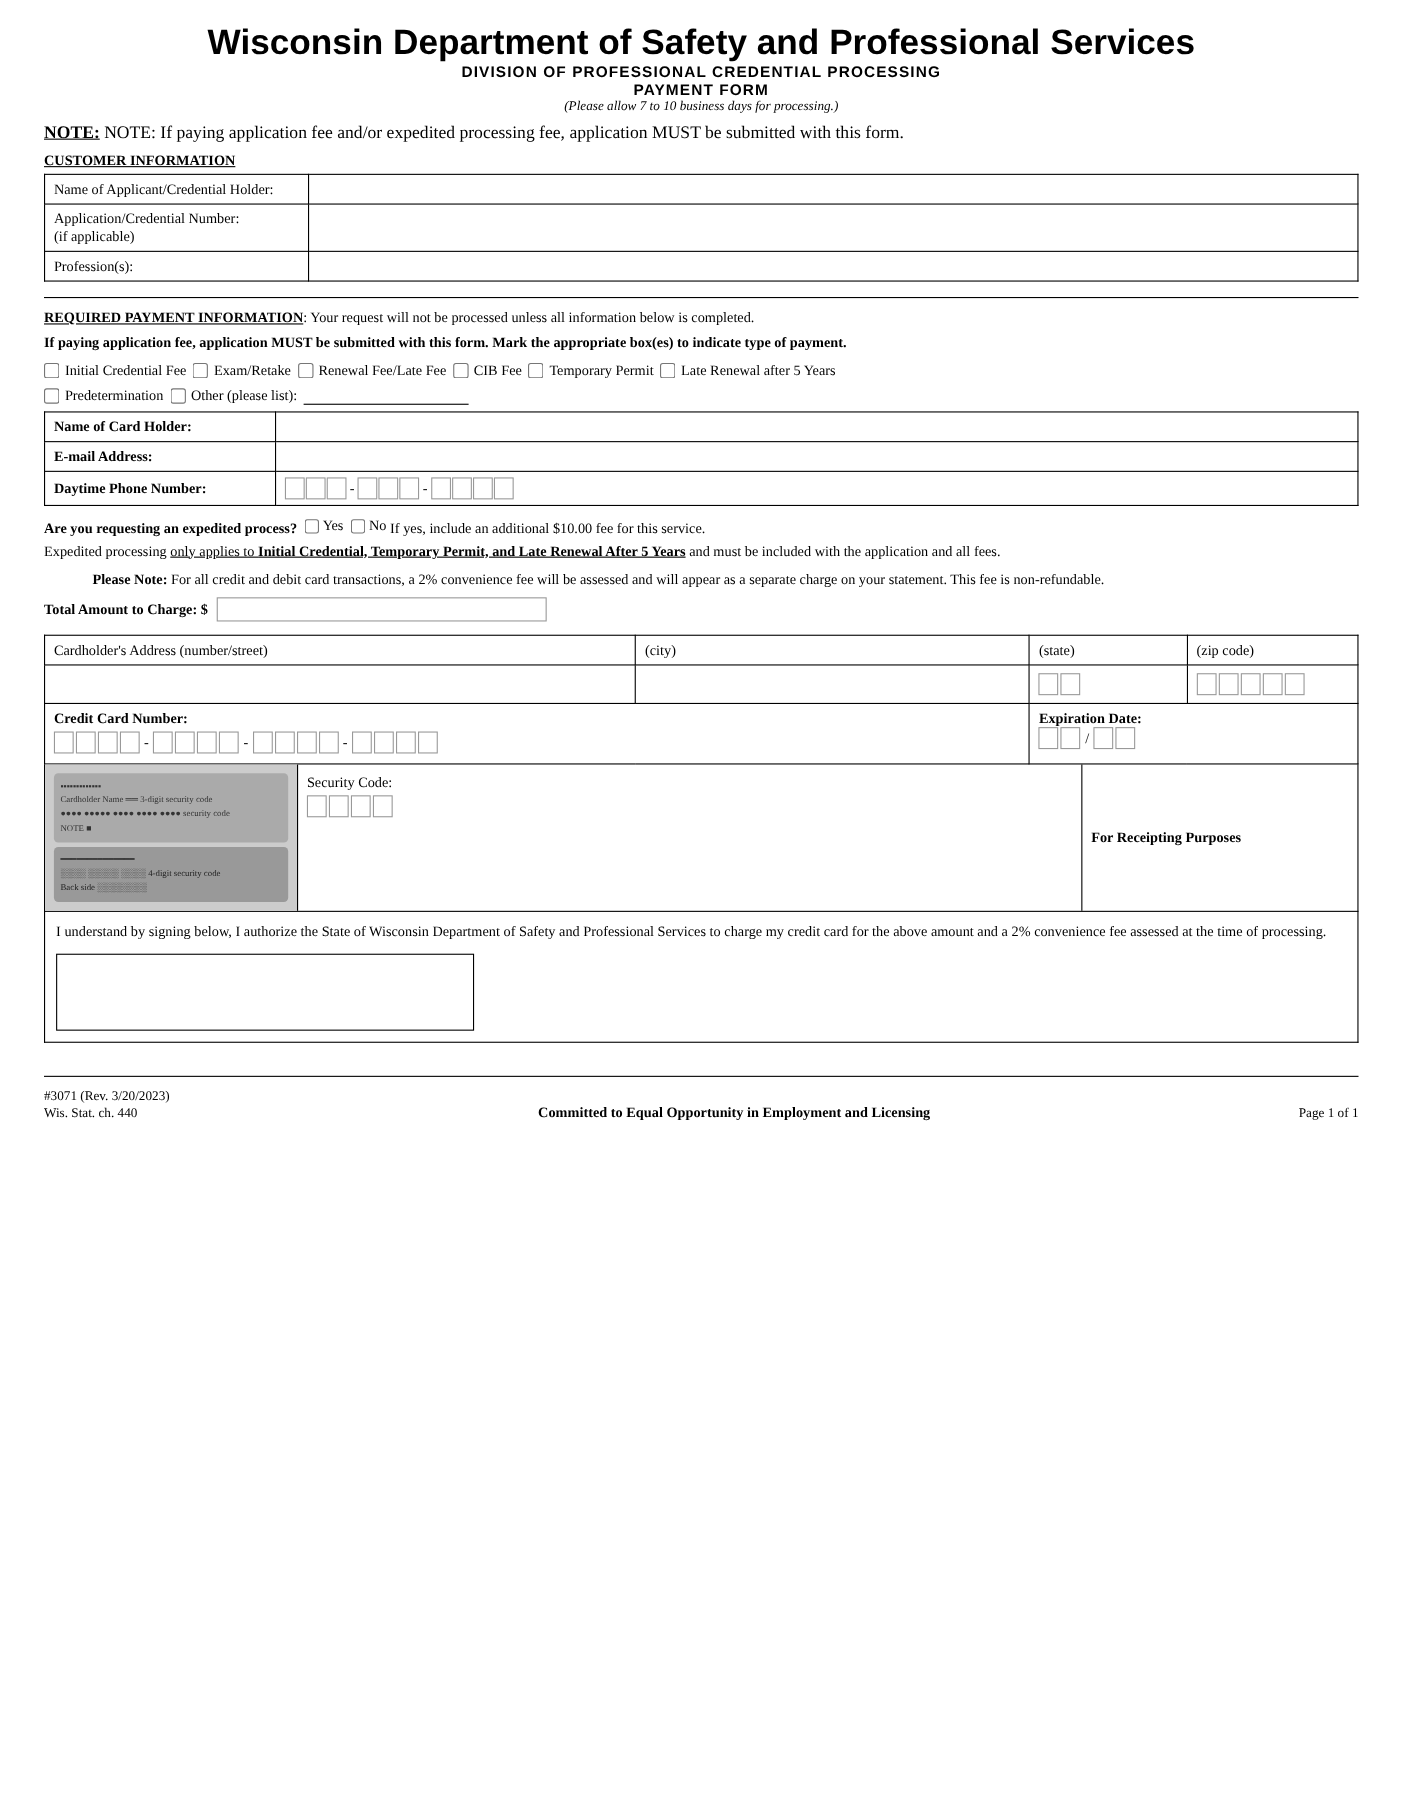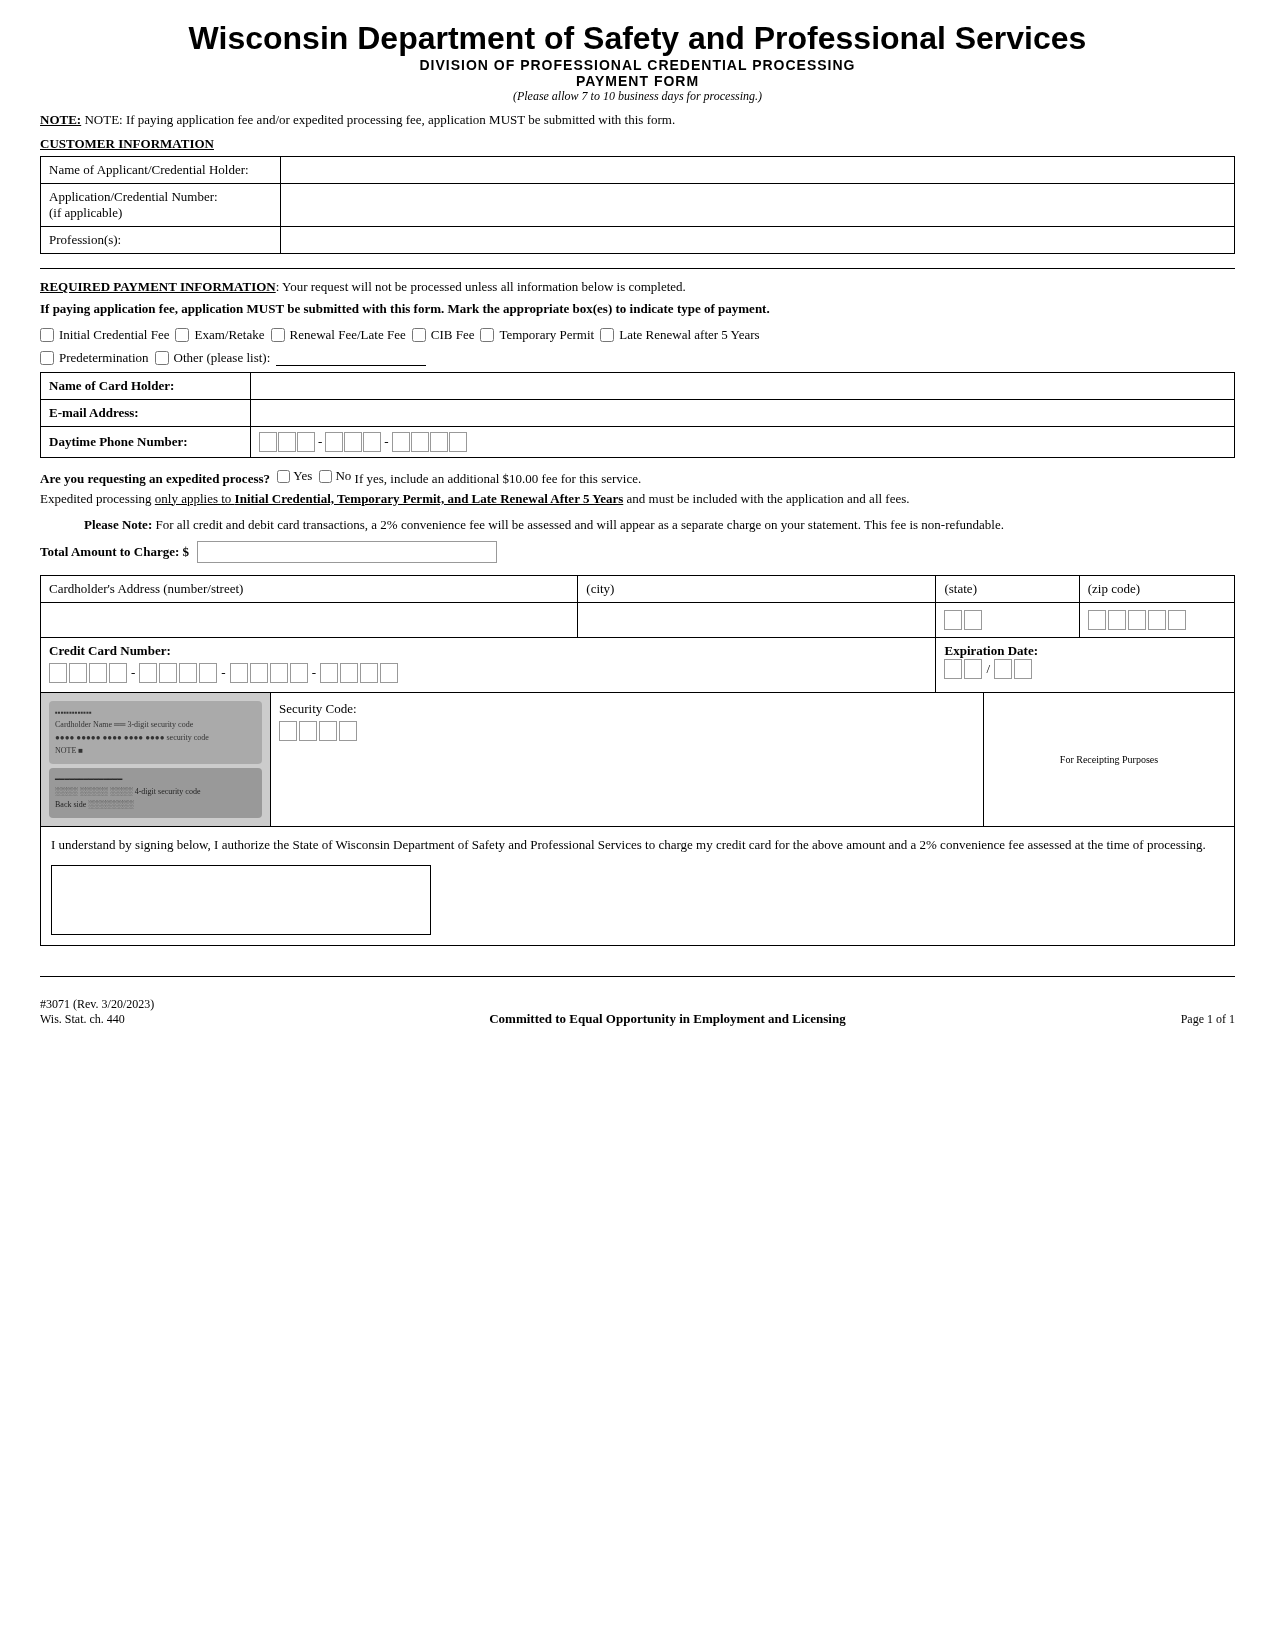--- a/index.html
+++ b/index.html
@@ -31,21 +31,21 @@
       font-size: 14px;
       font-weight: bold;
       letter-spacing: 1px;
       font-family: Arial, sans-serif;
     }
     .page-header .subtitle {
       font-size: 12px;
       font-style: italic;
     }
     .note-line {
-      font-size: 13px;
+      font-size: 16px;
       margin-bottom: 8px;
     }
     .note-line u { font-weight: bold; }
     .section-header {
       font-size: 13px;
       font-weight: bold;
       text-decoration: underline;
       margin-bottom: 4px;
       margin-top: 8px;
     }
@@ -184,21 +184,21 @@
       width: 380px;
       height: 70px;
       margin-top: 6px;
     }
     .footer {
       display: flex;
       justify-content: space-between;
       align-items: flex-end;
       margin-top: 30px;
       border-top: 1px solid #000;
-      padding-top: 20px;
+      padding-top: 10px;
       font-size: 12px;
     }
     .footer-center {
       font-weight: bold;
       font-size: 13px;
       text-align: center;
     }
     .big-table {
       width: 100%;
       border-collapse: collapse;
@@ -453,21 +453,21 @@
   <div style="flex:1;padding:8px;border-right:1px solid #000;">
     <div class="security-code-label">Security Code:</div>
     <div style="display:flex;gap:2px;margin-top:4px;">
       <span class="cc-box"></span>
       <span class="cc-box"></span>
       <span class="cc-box"></span>
       <span class="cc-box"></span>
     </div>
   </div>
 
-  <div style="width:250px;padding:8px;display:flex;align-items:center;justify-content:center;font-weight:normal;font-size:10px;">
+  <div style="width:250px;padding:8px;display:flex;align-items:center;justify-content:flex-start;font-weight:bold;font-size:13px;">
     <span>For Receipting Purposes</span>
   </div>
 </div>
 
 <div style="border:1.5px solid #000;border-top:none;">
   <div style="padding:10px;">
     <p>I understand by signing below, I authorize the State of Wisconsin Department of Safety and Professional Services to charge my credit card for the above amount and a 2% convenience fee assessed at the time of processing.</p>
     <div style="display:flex;gap:20px;margin-top:6px;align-items:flex-start;">
       <div class="signature-box"></div>
       <div style="flex:1;"></div>

